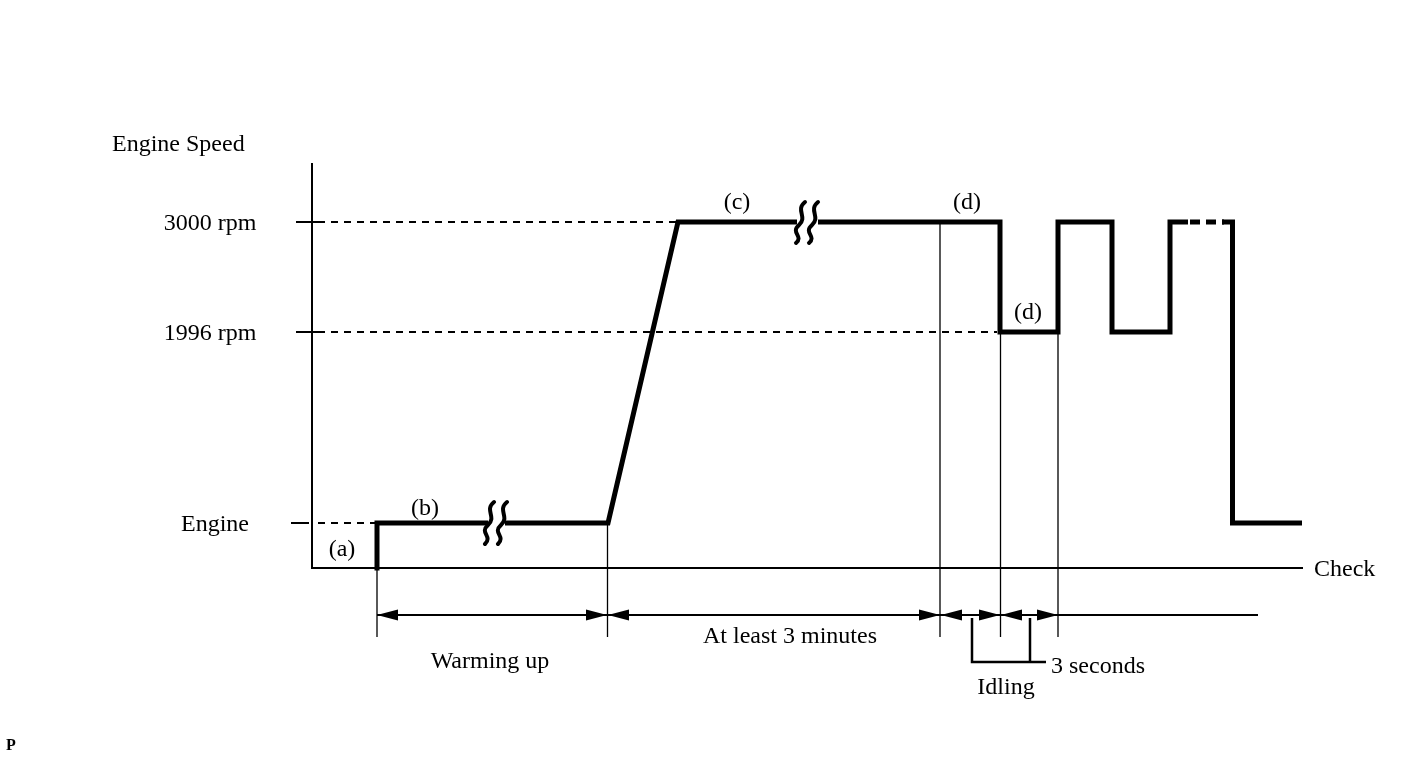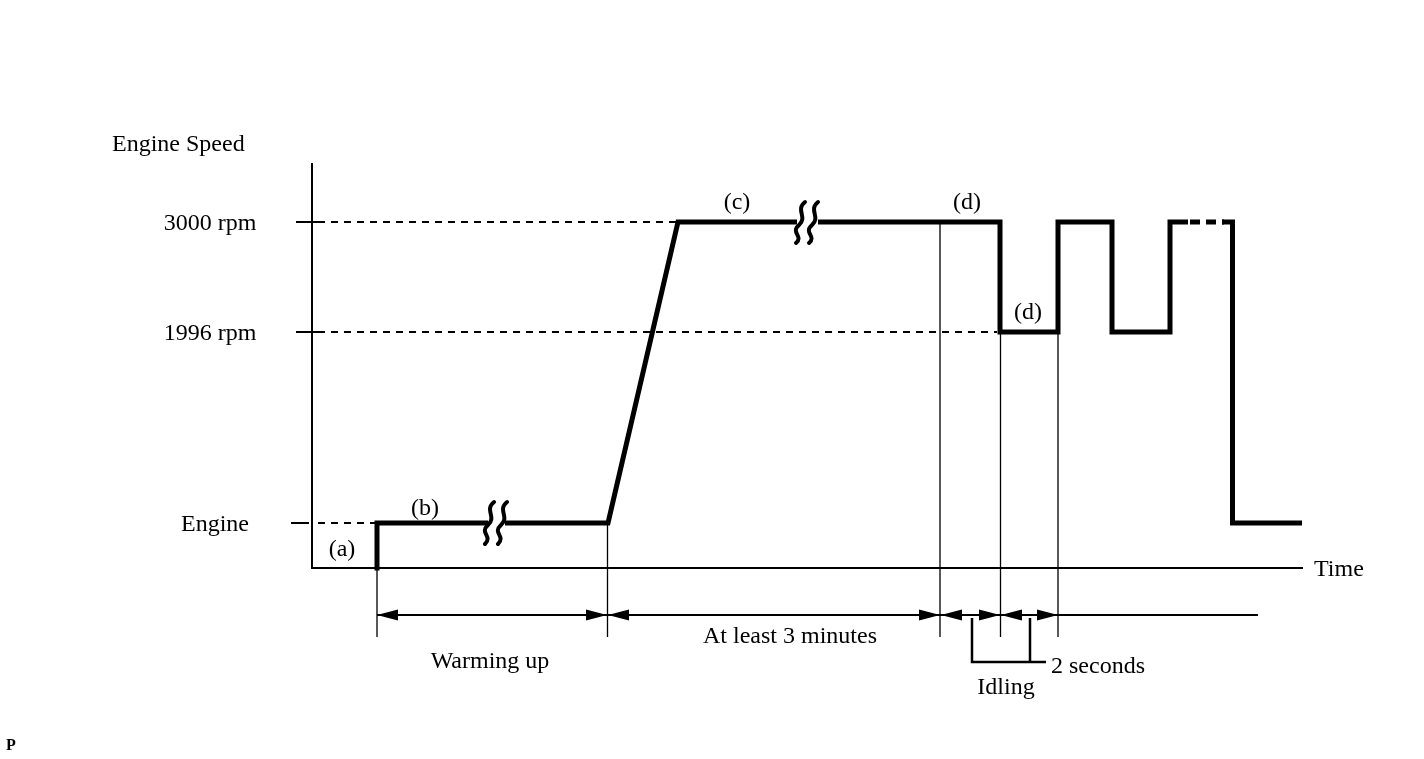--- a/index.html
+++ b/index.html
@@ -63,28 +63,28 @@
       <polygon points="1000,615 979,609.5 979,620.5"></polygon>
       <polygon points="1001,615 1022,609.5 1022,620.5"></polygon>
       <polygon points="1058,615 1037,609.5 1037,620.5"></polygon>
     </g>
   </svg>
 
   <div class="lbl" style="left:112px;top:129px;">Engine Speed</div>
   <div class="lbl rt" style="left:135px;width:150px;top:208px;">3000 rpm</div>
   <div class="lbl rt" style="left:135px;width:150px;top:318px;">1996 rpm</div>
   <div class="lbl rt" style="left:140px;width:150px;top:509px;">Engine</div>
-  <div class="lbl" style="left:1314px;top:554px;">Time</div>
+  <div class="lbl" style="left:1314px;top:554px;">Check</div>
 
   <div class="lbl ctr" style="left:342px;top:534px;">(a)</div>
   <div class="lbl ctr" style="left:425px;top:493px;">(b)</div>
   <div class="lbl ctr" style="left:737px;top:187px;">(c)</div>
   <div class="lbl ctr" style="left:967px;top:187px;">(d)</div>
   <div class="lbl ctr" style="left:1028px;top:297px;">(d)</div>
 
   <div class="lbl ctr" style="left:490px;top:624px;margin-top:22px;">Warming up</div>
   <div class="lbl ctr" style="left:790px;top:621px;">At least 3 minutes</div>
-  <div class="lbl" style="left:1051px;top:651px;">2 seconds</div>
+  <div class="lbl" style="left:1051px;top:651px;">3 seconds</div>
   <div class="lbl ctr" style="left:1006px;top:672px;">Idling</div>
 
   <div class="lbl page-marker" style="left:6px;top:737px;">P</div>
 
 </div>
 
 </body></html>

